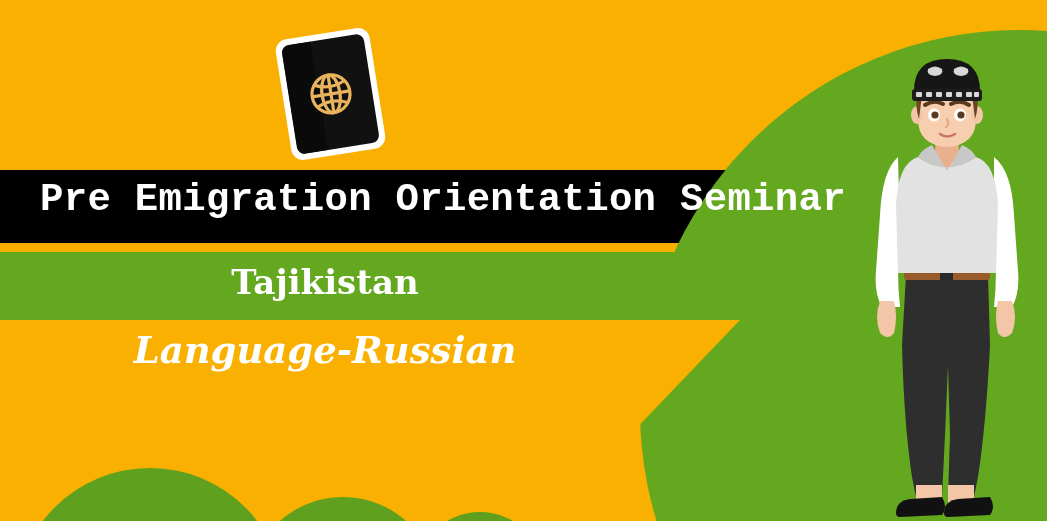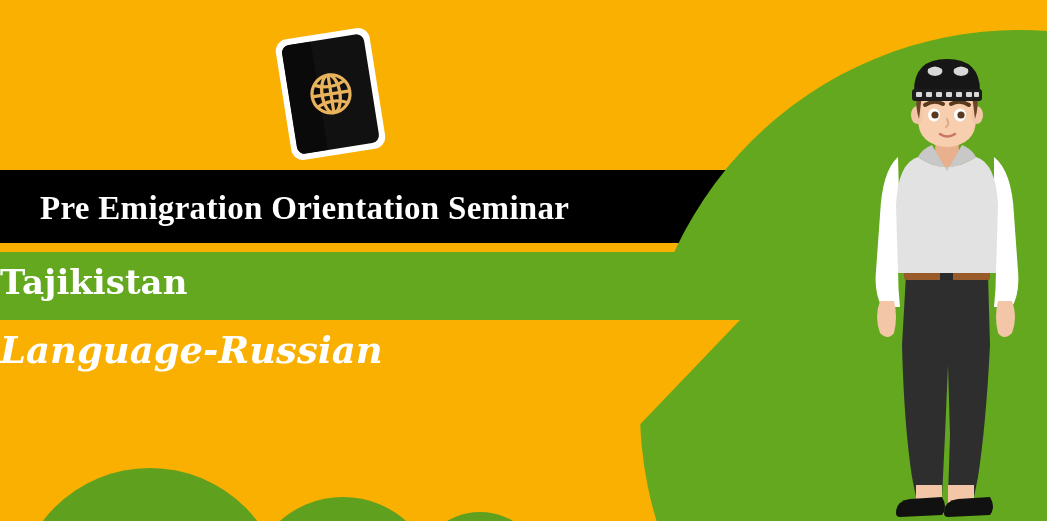--- a/index.html
+++ b/index.html
@@ -114,34 +114,34 @@
     width: 760px; height: 760px;
     border-radius: 50%;
     background: #63A81E;
   }
   .banner-title {
     position: absolute;
     left: 40px;
     top: 178px;
     width: 620px;
     color: #ffffff;
-    font-size: 33px;
+    font-size: 39px;
     font-weight: bold;
     letter-spacing: 0.3px;
-    font-family: Liberation Serif, serif;
+    font-family: Liberation Mono, monospace;
     font-stretch: condensed;
     white-space: nowrap;
-    margin-top: 12px;
   }
 
   
   .sub-country, .sub-language {
     position: absolute;
     left: 0;
     width: 650px;
+    text-align: center;
     color: #ffffff;
     font-weight: bold;
     font-family: "DejaVu Serif", "Liberation Serif", serif;
     white-space: nowrap;
   }
   .sub-country  { top: 262px; font-size: 34px; }
   .sub-language { top: 328px; font-size: 37px; font-style: italic; }
 
   
   .character {

